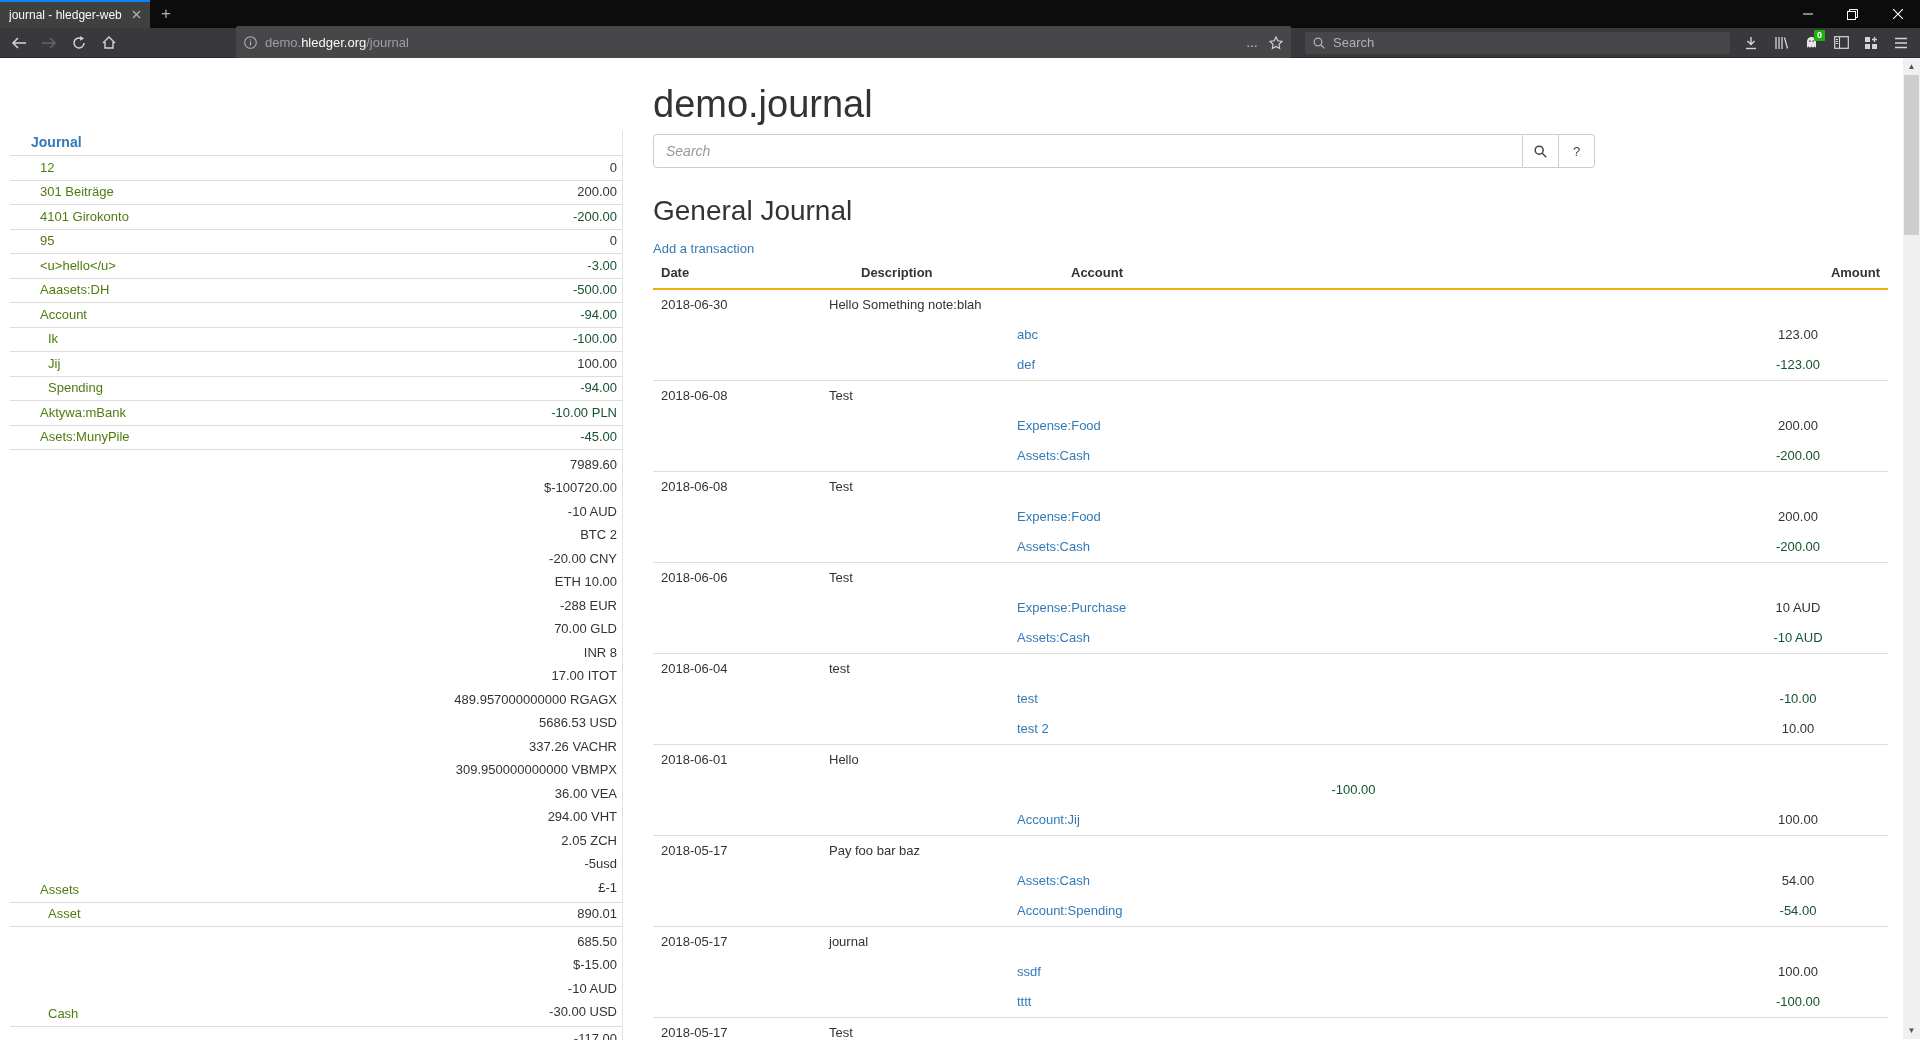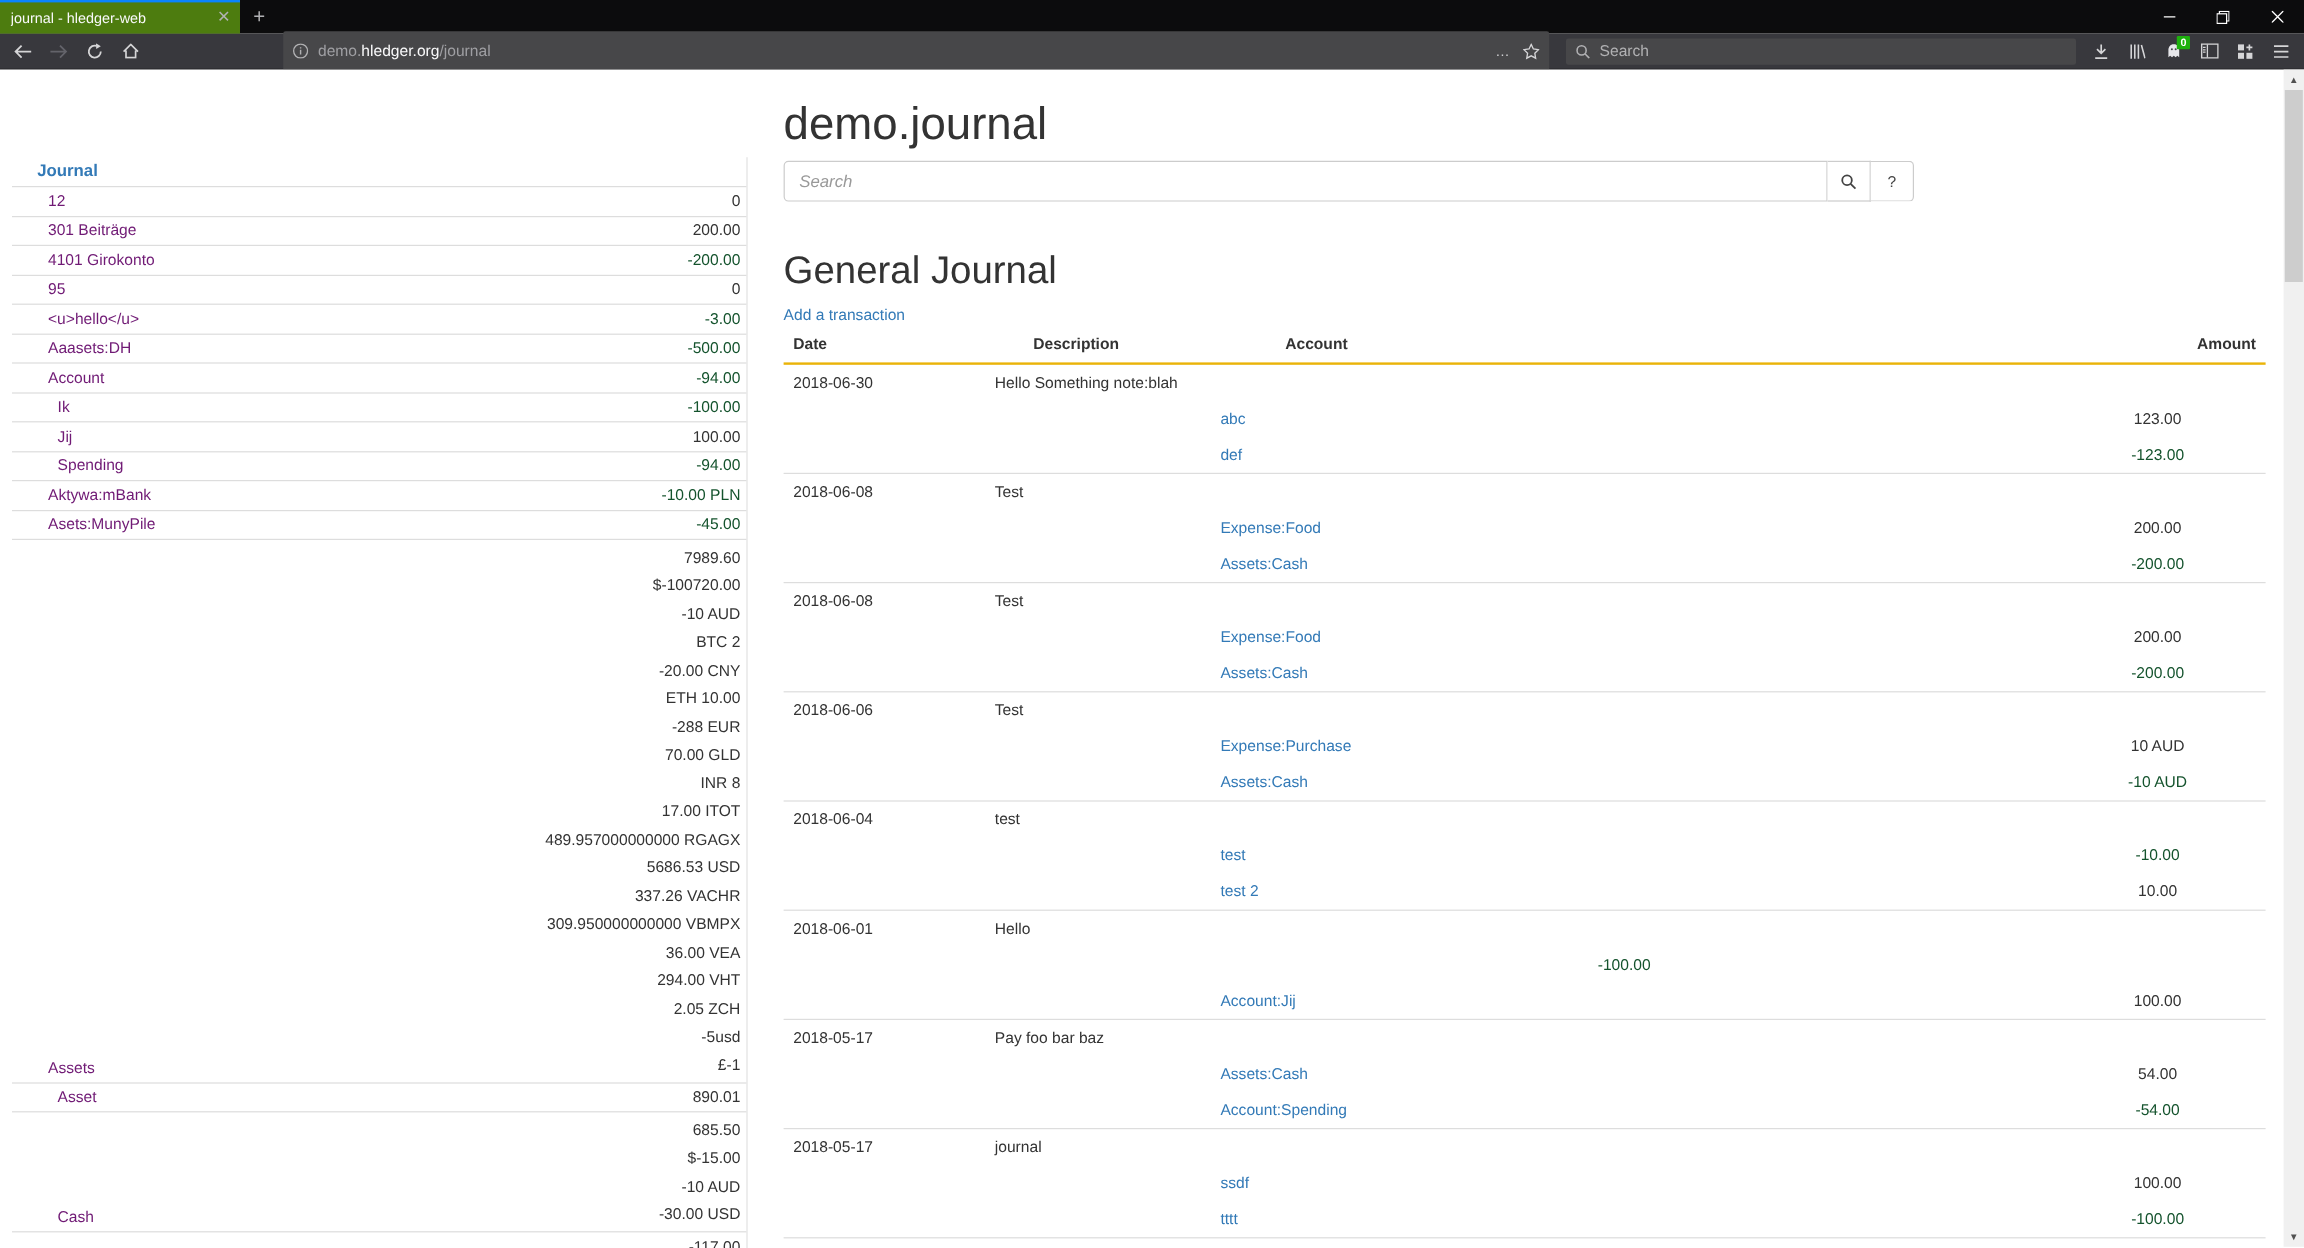--- a/index.html
+++ b/index.html
@@ -1,21 +1,21 @@
 <!DOCTYPE html>
 <html><head>
 <meta charset="utf-8">
 <style>
   * { box-sizing: border-box; margin: 0; padding: 0; }
   html,body { width:1920px; height:1040px; overflow:hidden; background:#fff;
               font-family:"Liberation Sans", sans-serif; color:#333; }
 
   
   .tabbar { height:28px; background:#0c0c0d; display:flex; align-items:stretch; }
-  .tab { width:200px; margin-top:0; background:#4d7c0f; border-top:2px solid #0a84ff;
+  .tab { width:150px; margin-top:0; background:#404040; border-top:2px solid #0a84ff;
          display:flex; align-items:center; padding:0 9px; color:#f9f9fa; font-size:12px; }
   .tab-title { flex:1; white-space:nowrap; overflow:hidden; }
   .tab-close { color:#b1b1b3; font-size:11px; padding-left:6px; }
   .newtab { color:#b1b1b3; font-size:17px; line-height:28px; padding:0 11px; }
   .win-controls { margin-left:auto; display:flex; }
   .win-controls .wbtn { width:45px; display:flex; align-items:center; justify-content:center; color:#fff; }
 
   .navbar { height:30px; background:#38383d; display:flex; align-items:center; padding:0 4px;
             border-bottom:1px solid #2a2a2e; }
   .nav-btn { width:30px; height:26px; display:flex; align-items:center; justify-content:center; }
@@ -39,37 +39,37 @@
 
   
   .page { display:flex; height:981px; position:relative; background:#fff; }
 
   .sidebar { width:628px; padding-top:73px; flex:none; }
   .side-table { margin-left:10px; width:613px; border-right:1px solid #e2e2e2; font-size:13px; }
   .side-head { padding:2px 5px 3px 21px; border-bottom:1px solid #ddd; line-height:19px; }
   .side-head a { color:#337ab7; font-weight:bold; font-size:14px; text-decoration:none; }
   .side-row { display:flex; align-items:flex-end; border-bottom:1px solid #ddd; padding:2.5px 5px 2.5px 0;
               line-height:18.5px; }
-  .side-name { padding-left:30px; color:#701a75; }
+  .side-name { padding-left:30px; color:#4d7c0f; }
   .side-row .ind1 { padding-left:38px; }
   .side-amts { margin-left:auto; text-align:right; }
   .side-row.multi .side-amts div { line-height:23.5px; }
   .neg { color:#14532d; }
 
   .main { flex:1; padding:30px 0 0 25px; }
   .pg-title { font-size:38px; font-weight:500; line-height:33px; color:#333; }
   .pg-search { margin-top:13px; display:flex; width:942px; height:34px; }
   .pg-search input { flex:1; height:34px; border:1px solid #ccc; border-radius:4px 0 0 4px;
                      padding:0 12px; font-size:14px; color:#555; outline:none;
                      font-family:"Liberation Sans", sans-serif; }
   .pg-search input::placeholder { color:#999; font-style:italic; }
   .pg-search .sbtn { width:36px; height:34px; background:#fff; border:1px solid #ccc; border-left:none;
                      display:flex; align-items:center; justify-content:center; font-size:13px; color:#444; }
   .pg-search .sbtn.last { border-radius:0 4px 4px 0; }
-  .pg-heading { margin-top:41px; font-size:32px; font-weight:500; line-height:32px; color:#333; }
+  .pg-heading { margin-top:27px; font-size:28px; font-weight:500; line-height:32px; color:#333; }
   .add-link { margin-top:13px; display:inline-block; font-size:13px; line-height:18px;
               color:#337ab7; text-decoration:none; }
 
   .jtable { width:1235px; font-size:13px; }
   .jt-head { display:grid; grid-template-columns:168px 178px 1fr 180px; border-bottom:2px solid #eab308;gap:32px; }
   .jt-head .cell { padding:6px 8px; font-weight:bold; line-height:18px; }
   .jt-head .cell.amt { text-align:right; }
   .tx { border-top:1px solid #ddd; }
   .tx:first-child { border-top:none; }
   .tx-head, .posting { display:grid; grid-template-columns:168px 178px 1fr 180px; }

